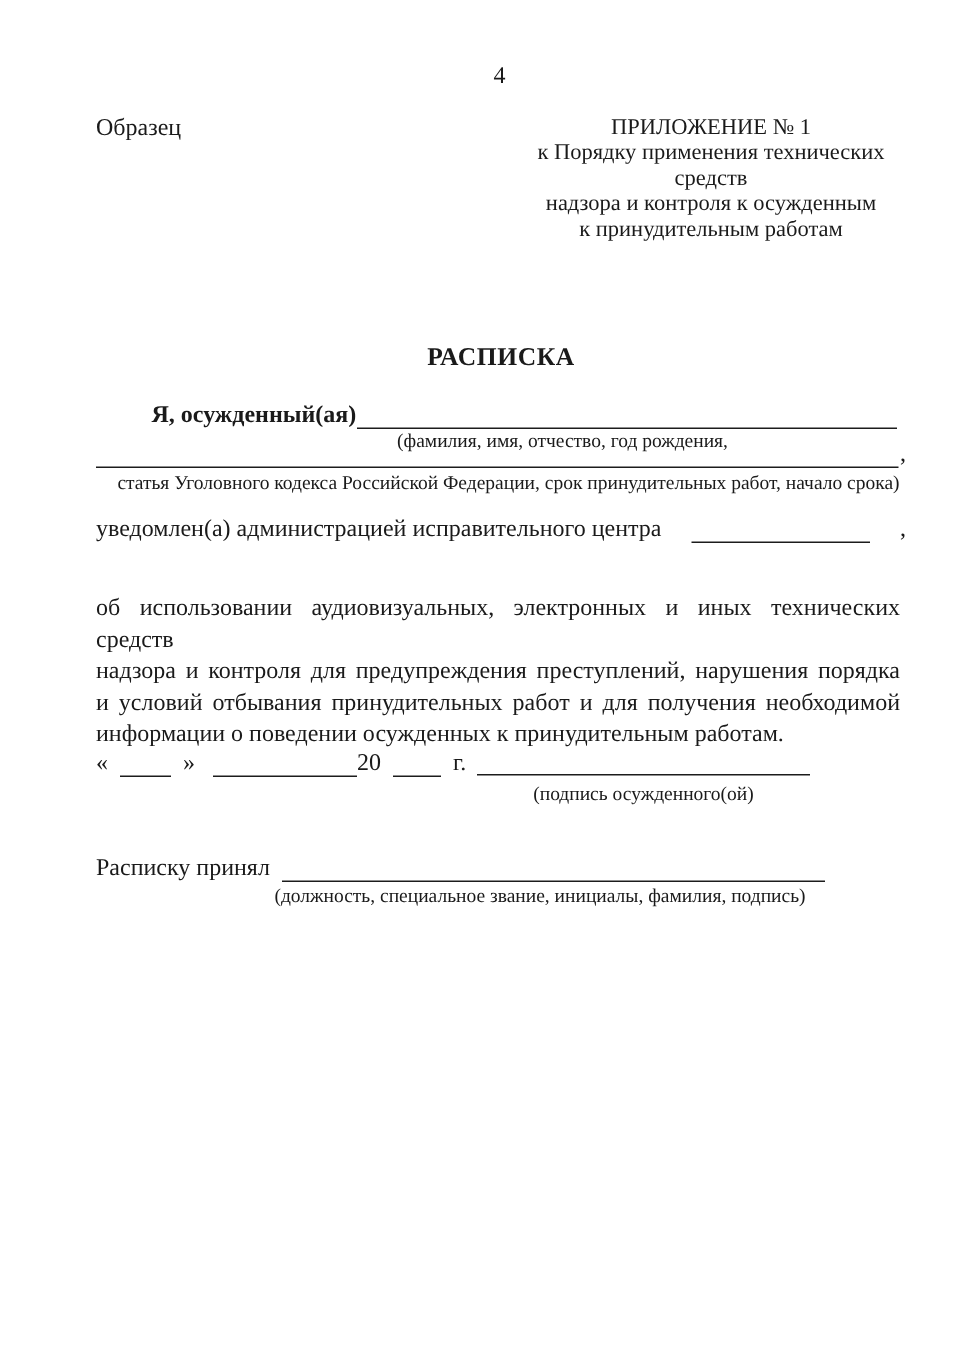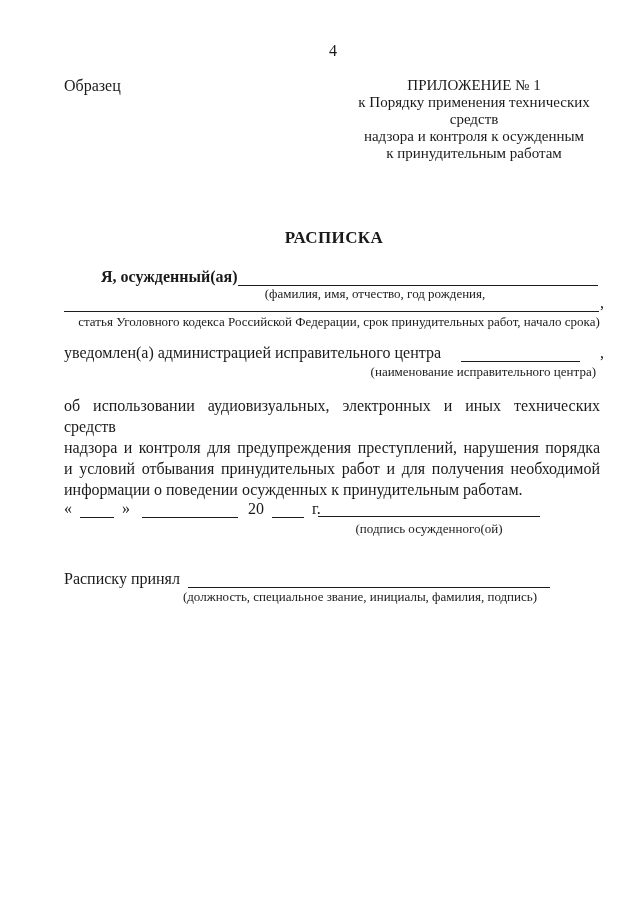--- a/index.html
+++ b/index.html
@@ -41,21 +41,21 @@
   .row-3 .label  { white-space:nowrap; }
   .caption-3     { top:364px; right:44px; text-align:right; }
 
   .paragraph     { top:395px; left:64px; right:40px; line-height:21px; }
   .paragraph .just { text-align:justify; text-align-last:justify; }
 
   .date-row      { top:498px; left:64px; height:20px; }
   .date-row .b1  { width:34px; margin:0 8px; }
   .date-row .b2  { width:96px; margin-left:12px; }
   .date-row .b3  { width:32px; margin:0 8px; }
-  .date-row .yr  { margin-left:10px; }
+  .date-row .yr  { }
   .sig-line      { top:498px; left:318px; width:222px; height:18px;
                    border-bottom:1.5px solid #1c1c1c; }
   .caption-sig   { top:521px; left:318px; width:222px; text-align:center; }
 
   .row-received  { top:567px; left:64px; right:90px; height:21px; }
   .row-received .label { white-space:nowrap; }
   .row-received .fill  { margin-left:8px; }
   .caption-4     { top:589px; left:180px; width:360px; text-align:center; }
 </style>
 </head>
@@ -86,21 +86,20 @@
     <span class="blank fill"></span>
     <span class="comma">,</span>
   </div>
   <div class="abs caption caption-2">статья Уголовного кодекса Российской Федерации, срок принудительных работ, начало срока)</div>
 
   <div class="abs flexrow row-3">
     <span class="label">уведомлен(а) администрацией исправительного центра</span>
     <span class="blank fill"></span>
     <span class="comma">,</span>
   </div>
-  <div class="abs caption caption-3">(наименование исправительного центра)</div>
 
   <div class="abs paragraph">
     <div class="just">об использовании аудиовизуальных, электронных и иных технических средств</div>
     <div class="just">надзора и контроля для предупреждения преступлений, нарушения порядка</div>
     <div class="just">и условий отбывания принудительных работ и для получения необходимой</div>
     <div>информации о поведении осужденных к принудительным работам.</div>
   </div>
 
   <div class="abs flexrow date-row">
     <span>«</span>

